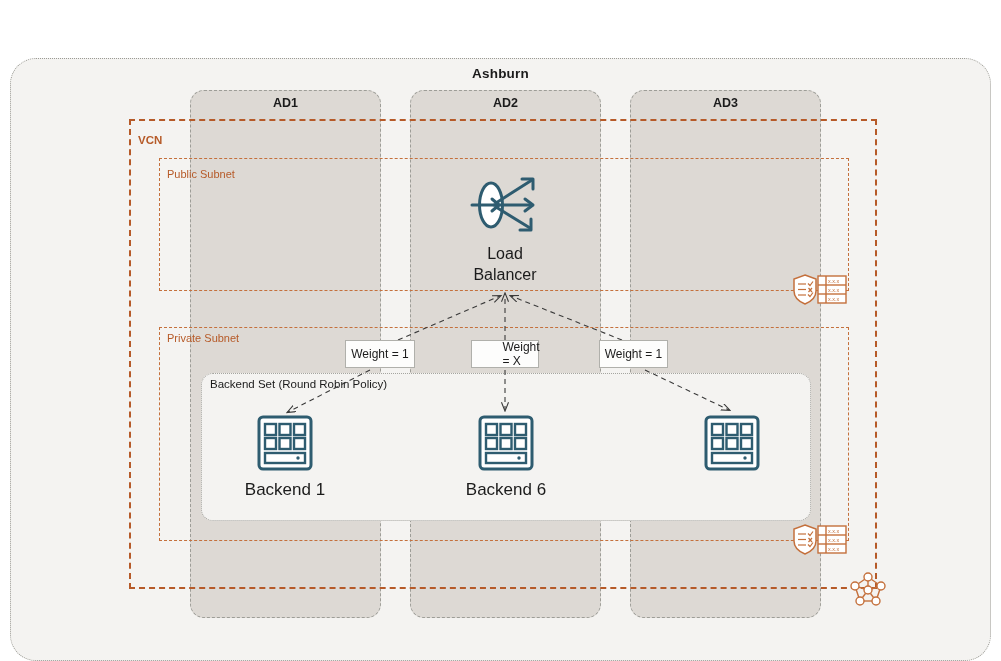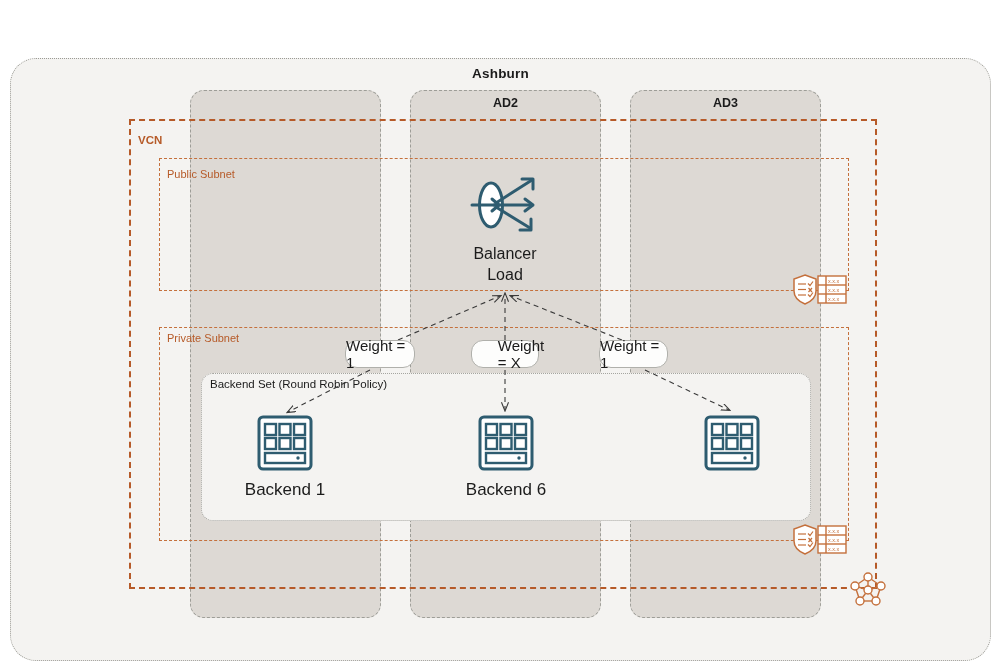--- a/index.html
+++ b/index.html
@@ -120,23 +120,23 @@
     font-size: 16px;
     line-height: 21px;
     color: #1b1b1b;
   }
 
   
   .weight-box {
     top: 340px; height: 28px;
     box-sizing: border-box;
     border: 1px solid #b0b0ab;
-    border-radius: 12px;
+    border-radius: 0;
     background: #fdfdfc;
-    font-size: 15px;
+    font-size: 12px;
     color: #1b1b1b;
     display: flex;
     align-items: center;
     justify-content: center;
   }
   .weight-box.w1 { left: 345px; width: 70px; }
   .weight-box.w2 { left: 471px; width: 68px; padding-left: 32px; }
   .weight-box.w3 { left: 599px; width: 69px; }
 
   
@@ -168,20 +168,21 @@
 <body>
 
 <div id="canvas">
 
   <div class="abs region-outer"></div>
   <div class="abs region-outer-title">Ashburn</div>
 
   <div class="abs ad-col c1"></div>
   <div class="abs ad-col c2"></div>
   <div class="abs ad-col c3"></div>
+  <div class="abs ad-title c1">AD1</div>
   <div class="abs ad-title c2">AD2</div>
   <div class="abs ad-title c3">AD3</div>
 
   <div class="abs region-vcn"></div>
   <div class="abs label-vcn">VCN</div>
 
   <div class="abs region-subnet public"></div>
   <div class="abs label-subnet public">Public Subnet</div>
 
   <div class="abs region-subnet private"></div>
@@ -199,22 +200,22 @@
         <line x1="24" y1="33" x2="62" y2="33"></line>
         <polyline points="55,27 63,33 55,39"></polyline>
         <line x1="26" y1="31" x2="62" y2="8"></line>
         <polyline points="52,7 63,7 63,17"></polyline>
         <line x1="26" y1="35" x2="60" y2="56"></line>
         <polyline points="61,47 61,58 50,58"></polyline>
       </g>
     </svg>
   </div>
   <div class="abs lb-label">
+    <div>Load</div>
     <div>Balancer</div>
-    <div>Load</div>
   </div>
 
   <svg class="abs" id="arrows">
     <defs>
       <marker id="ah" markerWidth="9" markerHeight="9" refX="7" refY="3.2" orient="auto" markerUnits="strokeWidth">
         <path d="M0,0 L8,3.2 L0,6.4" fill="none" stroke="#3a3a3a" stroke-width="1"></path>
       </marker>
     </defs>
     <g stroke="#3a3a3a" stroke-width="1.1" fill="none" stroke-dasharray="5,4" marker-end="url(#ah)">
 

